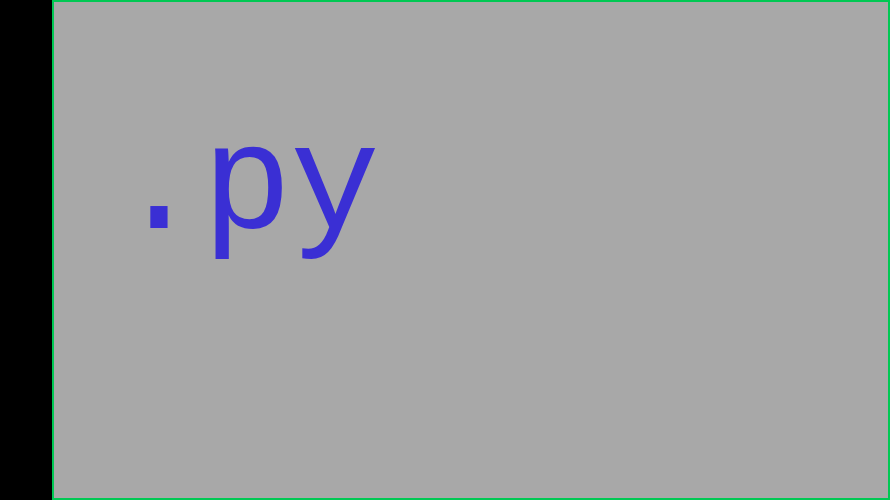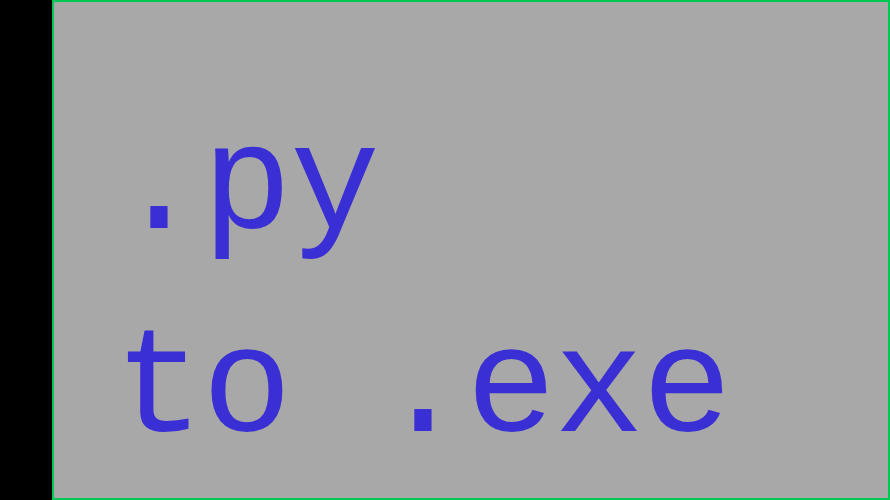--- a/index.html
+++ b/index.html
@@ -37,15 +37,14 @@
       display: block;
       white-space: pre;
     }
   </style>
 </head>
 <body>
 
 <div class="panel">
   <div class="text-block">
     <span class="line">.py</span>
-    <span class="line">to .exe</span>
   </div>
 </div>
 
 </body></html>

